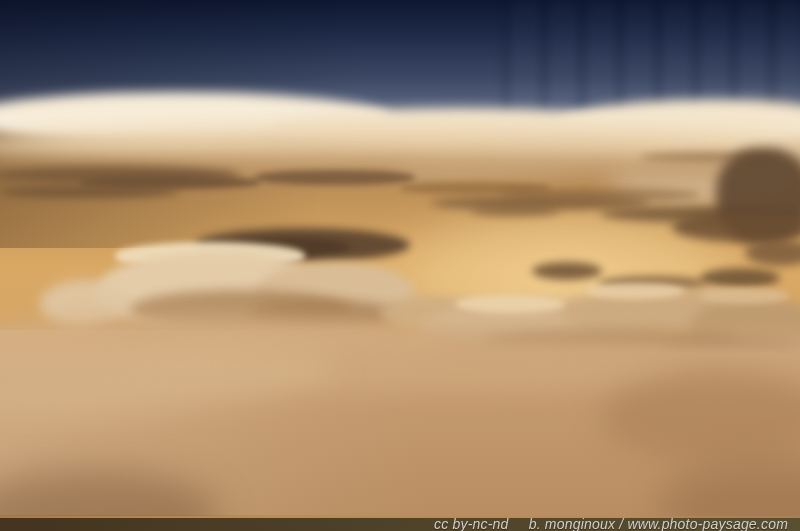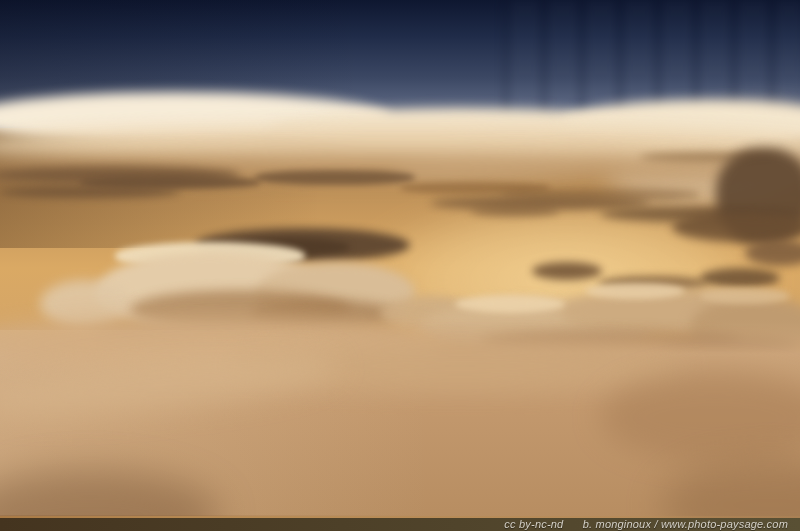--- a/index.html
+++ b/index.html
@@ -148,21 +148,21 @@
   .corner-br{left:660px;top:460px;width:220px;height:90px;border-radius:50%;
     background:#8d6743;filter:blur(18px);opacity:.45;}
 
   
   .footer{left:0;top:516px;width:800px;height:15px;}
   .footer-line{left:0;top:0;width:800px;height:2px;
     background:linear-gradient(90deg,var(--footer_line,#aa7b46),#b98c55 30%,rgba(185,140,85,.25));}
   .footer-bar{left:0;top:2px;width:800px;height:13px;
     background:linear-gradient(90deg,var(--footer_bar_left,#44341f),var(--footer_bar_right,#595034));}
   .footer-text{left:0;top:2px;width:788px;height:13px;line-height:13px;
-    text-align:right;font-style:italic;font-size:11px;letter-spacing:.2px;
+    text-align:right;font-style:italic;font-size:14px;letter-spacing:.2px;
     color:var(--footer_text,#d4d0c7);text-shadow:0 1px 1px rgba(0,0,0,.45);}
   .footer-text .credit{margin-left:16px;position:static;}
   .footer-text .license{position:static;}
 </style>
 </head>
 <body>
 
 <div class="stage">
 
   <div class="sky"></div>

